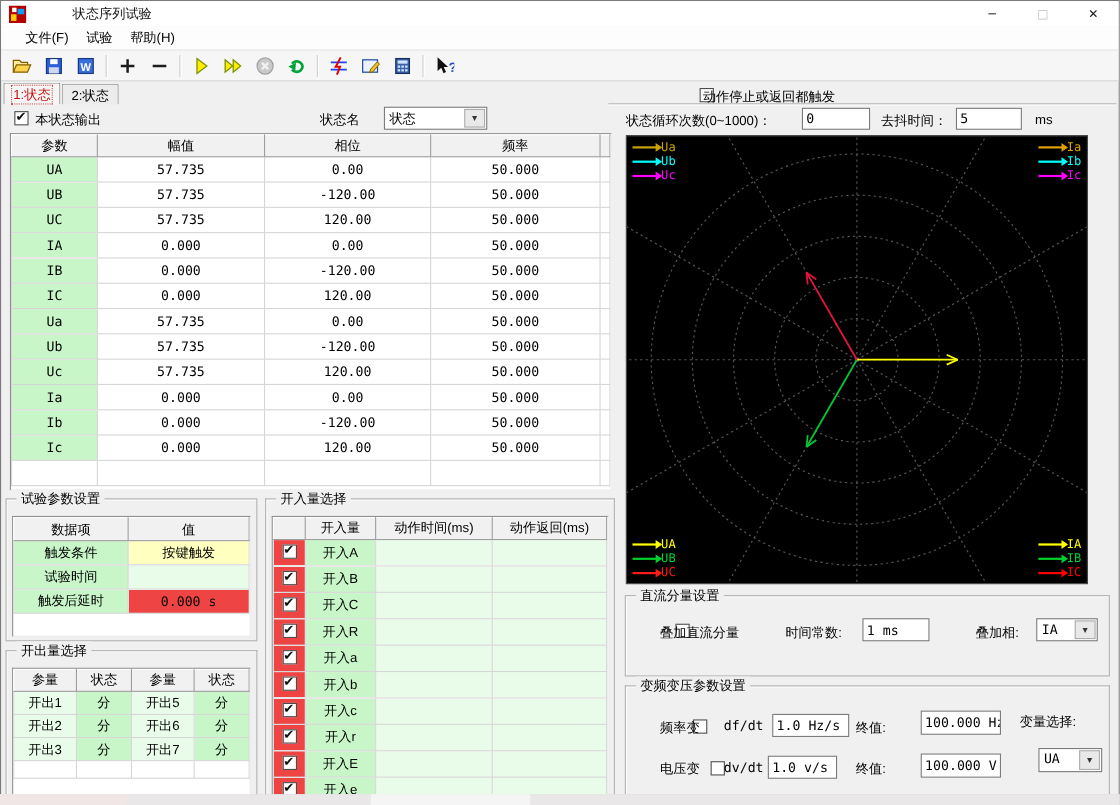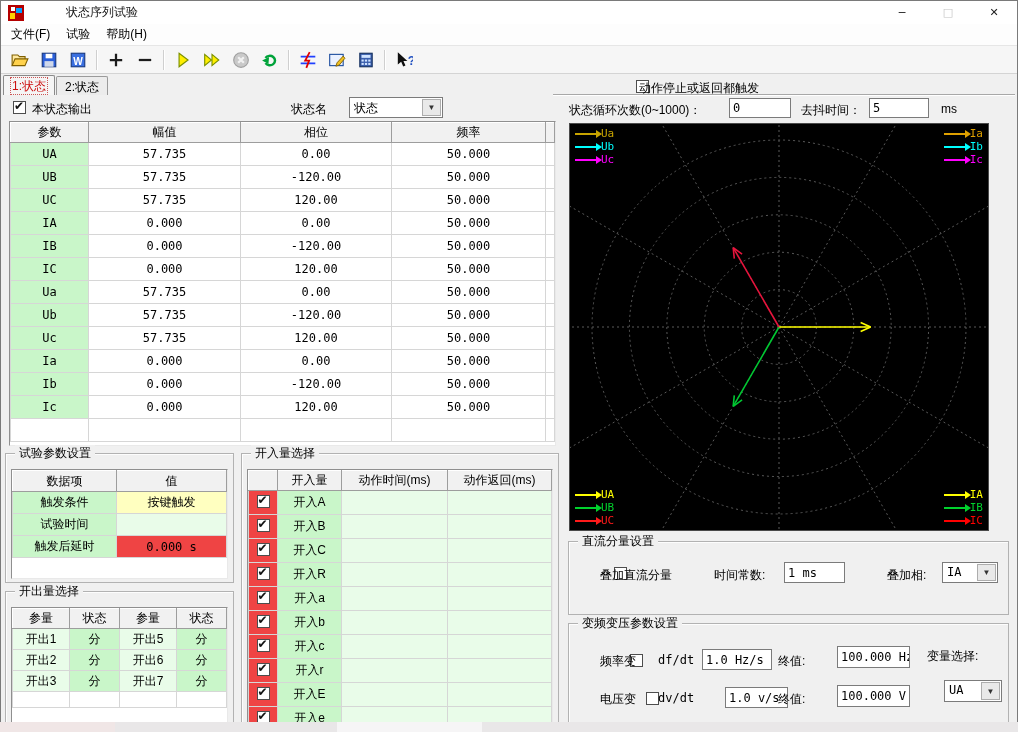--- a/index.html
+++ b/index.html
@@ -10,21 +10,21 @@
   .abs{position:absolute;}
   
   .titlebar{left:0;top:0;width:100%;height:23px;background:#ffffff;display:flex;align-items:center;gap:36px;}
   .app-icon{width:16px;height:16px;margin:0 6px 0 7px;flex:0 0 auto;}
   .title-text{font-size:12px;color:#111;}
   .cap-btns{position:absolute;right:0;top:0;height:23px;display:flex;}
   .cap-btn{width:46px;height:23px;display:flex;align-items:center;justify-content:center;
            font-size:11px;color:#222;font-family:"DejaVu Sans",sans-serif;}
   .cap-btn.dim{color:#c3c3c3;}
   
-  .menubar{left:0;top:23px;width:100%;height:21px;background:#fdfdfd;display:flex;align-items:center;padding-left:2px;box-sizing:border-box;}
+  .menubar{left:0;top:23px;width:100%;height:21px;background:#fdfdfd;display:flex;align-items:center;padding-left:14px;box-sizing:border-box;}
   .menu-item{padding:2px 8px;}
   .toolbar{left:0;top:44px;width:100%;height:29px;background:#f6f6f6;border-top:1px solid #e6e6e6;
            border-bottom:1px solid #d4d4d4;box-sizing:border-box;display:flex;align-items:center;padding-left:4px;}
   .tbtn{width:27px;height:25px;display:flex;align-items:center;justify-content:center;border:1px solid transparent;}
   .tsep{width:1px;height:20px;background:#cfcfcf;margin:0 4px;box-shadow:1px 0 0 #ffffff;}
   
   .tabstrip{left:2px;top:74px;height:20px;display:flex;align-items:flex-end;}
   .tab{height:19px;padding:2px 8px 0 8px;border:1px solid #9a9a9a;border-bottom:none;background:#ececec;
        border-radius:2px 2px 0 0;margin-right:1px;box-sizing:border-box;}
   .tab.active{background:#f5f5f5;height:20px;border-color:#8a8a8a;}
@@ -579,21 +579,21 @@
   <span class="abs lbl" style="left:599px;top:652px;">频率变</span>
   <span class="abs lbl val" style="left:657px;top:652px;">df/dt</span>
   <input class="abs tb" style="left: 701px; top: 648px; width: 70px; height: 21px;" value="1.0 Hz/s">
   <span class="abs lbl" style="left:777px;top:652px;">终值:</span>
   <input class="abs tb" style="left: 836px; top: 645px; width: 73px; height: 22px;" value="100.000 Hz">
   <span class="abs lbl" style="left:926px;top:647px;">变量选择:</span>
 
   <span class="abs cb" style="left:580px;top:691px;"></span>
   <span class="abs lbl" style="left:599px;top:690px;">电压变</span>
   <span class="abs lbl val" style="left:657px;top:690px;">dv/dt</span>
-  <input class="abs tb" style="left: 724px; top: 686px; width: 63px; height: 21px;" value="1.0 v/s">
+  <input class="abs tb" style="left: 697px; top: 686px; width: 63px; height: 21px;" value="1.0 v/s">
   <span class="abs lbl" style="left:777px;top:690px;">终值:</span>
   <input class="abs tb" style="left: 836px; top: 684px; width: 73px; height: 22px;" value="100.000 V">
   <div class="abs combo" style="left:943px;top:679px;width:58px;height:22px;">
     <span class="ctxt">UA</span>
     <span class="cbtn">▼</span>
   </div>
 
 </div>
 
 <div class="bottom-strip">

